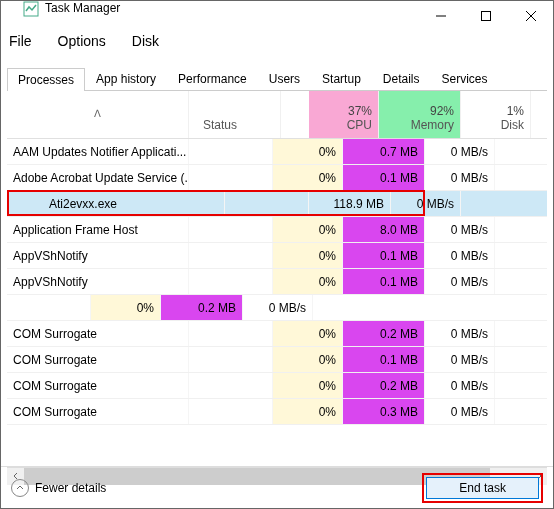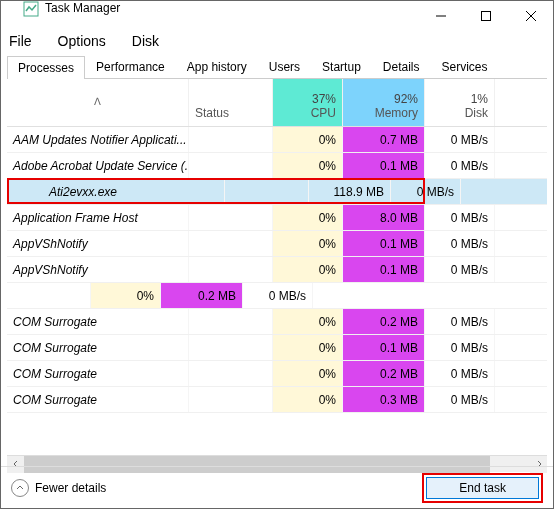--- a/index.html
+++ b/index.html
@@ -6,44 +6,44 @@
 body { background: #fff; width: 554px; height: 509px; border: 1px solid #666; position: relative; overflow: hidden; }
 .titlebar { height: 30px; display: flex; align-items: flex-start; padding-left: 22px; }
 .titlebar-icon { width: 16px; height: 16px; margin-right: 6px; display: inline-block; position: relative; }
 .titlebar-icon svg { width: 16px; height: 16px; }
 .titlebar-text { font-size: 12px; flex: 1; }
 .win-controls { display: flex; }
 .win-btn { width: 45px; height: 30px; display: flex; align-items: center; justify-content: center; cursor: pointer; }
 .win-btn svg { width: 10px; height: 10px; }
 .menubar { height: 20px; display: flex; align-items: center; padding-left: 8px; font-size: 14px; gap: 26px; }
 .menubar span { cursor: pointer; }
-.tabs { display: flex; border-bottom: 1px solid #ccc; margin: 4px 6px 0 6px; font-size: 12px; }
+.tabs { display: flex; border-bottom: 1px solid #ccc; margin: 16px 6px 0 6px; font-size: 12px; }
 .tab { padding: 4px 10px; border: 1px solid transparent; border-bottom: none; cursor: pointer; }
 .tab.active { border-color: #ccc; background: #fff; position: relative; top: 1px; }
 .table-wrap { margin: 0 6px; height: 376px; position: relative; overflow: hidden; }
 .table-header { display: flex; border-bottom: 1px solid #e0e0e0; height: 48px; }
 .th { font-size: 12px; display: flex; flex-direction: column; justify-content: flex-end; padding: 4px 6px 6px 6px; border-right: 1px solid #f0f0f0; }
 .th.name { width: 182px; align-items: flex-start; justify-content: center; }
 .th.name .sort { font-size: 10px; color: #666; text-align: center; width: 100%; }
-.th.status { width: 84px; color: #555; }
+.th.status { width: 84px; color: #555; margin-left: 8px; }
 .th.cpu { width: 70px; align-items: flex-end; }
 .th.mem { width: 82px; align-items: flex-end; }
 .th.disk { width: 70px; align-items: flex-end; }
 .th .pct { color: #444; }
 .th .lbl { color: #555; }
 .rows { overflow-y: auto; height: 314px; }
 .row { display: flex; height: 26px; align-items: center; border-bottom: 1px solid #f0f0f0; font-size: 12px; position: relative; }
 .cell { padding: 0 6px; height: 100%; display: flex; align-items: center; border-right: 1px solid #f5f5f5; }
-.cell.name { width: 182px; overflow: hidden; white-space: nowrap; text-overflow: ellipsis; font-style: italic; }
+.cell.name { width: 182px; overflow: hidden; white-space: nowrap; text-overflow: ellipsis; }
 .cell.status { width: 84px; }
 .cell.cpu { width: 70px; justify-content: flex-end; background: #fff8d8; }
 .cell.mem { width: 82px; justify-content: flex-end; background: #d946ef; }
 .cell.disk { width: 70px; justify-content: flex-end; }
-.th.cpu { background: #5eead4; }
-.th.mem { background: #7dd3fc; text-align: right; }
+.th.cpu { background: #f9a8d4; margin-left: 28px; }
+.th.mem { background: #86efac; text-align: right; }
 .row.selected { background: #cde8f6; padding-left: 36px; }
 .row.selected .cell.cpu, .row.selected .cell.mem { background: #cde8f6; }
 .highlight-box { border: 2px solid #e60000; position: absolute; pointer-events: none; }
 .hscroll { height: 17px; border-top: 1px solid #ddd; display: flex; align-items: center; background: #f0f0f0; margin: 0 6px; }
 .hscroll .arrow { width: 17px; height: 17px; display: flex; align-items: center; justify-content: center; background: #f0f0f0; }
 .hscroll .track { flex: 1; height: 17px; position: relative; }
 .hscroll .thumb { position: absolute; left: 0; width: 92%; height: 100%; background: #cdcdcd; }
 .footer { position: absolute; bottom: 0; left: 0; right: 0; height: 42px; border-top: 1px solid #ddd; display: flex; align-items: center; padding: 0 10px; justify-content: space-between; }
 .fewer { display: flex; align-items: center; gap: 6px; font-size: 12px; cursor: pointer; }
 .fewer .circ { width: 18px; height: 18px; border: 1px solid #888; border-radius: 50%; display: flex; align-items: center; justify-content: center; }
@@ -82,22 +82,22 @@
 </div>
 
 <div class="menubar">
   <span>File</span>
   <span>Options</span>
   <span>Disk</span>
 </div>
 
 <div class="tabs">
   <div class="tab active">Processes</div>
+  <div class="tab">App history</div>
   <div class="tab">Performance</div>
-  <div class="tab">App history</div>
   <div class="tab">Users</div>
   <div class="tab">Startup</div>
   <div class="tab">Details</div>
   <div class="tab">Services</div>
 </div>
 
 <div class="table-wrap">
   <div class="table-header">
     <div class="th name">
       <span class="sort">ᐱ</span>

